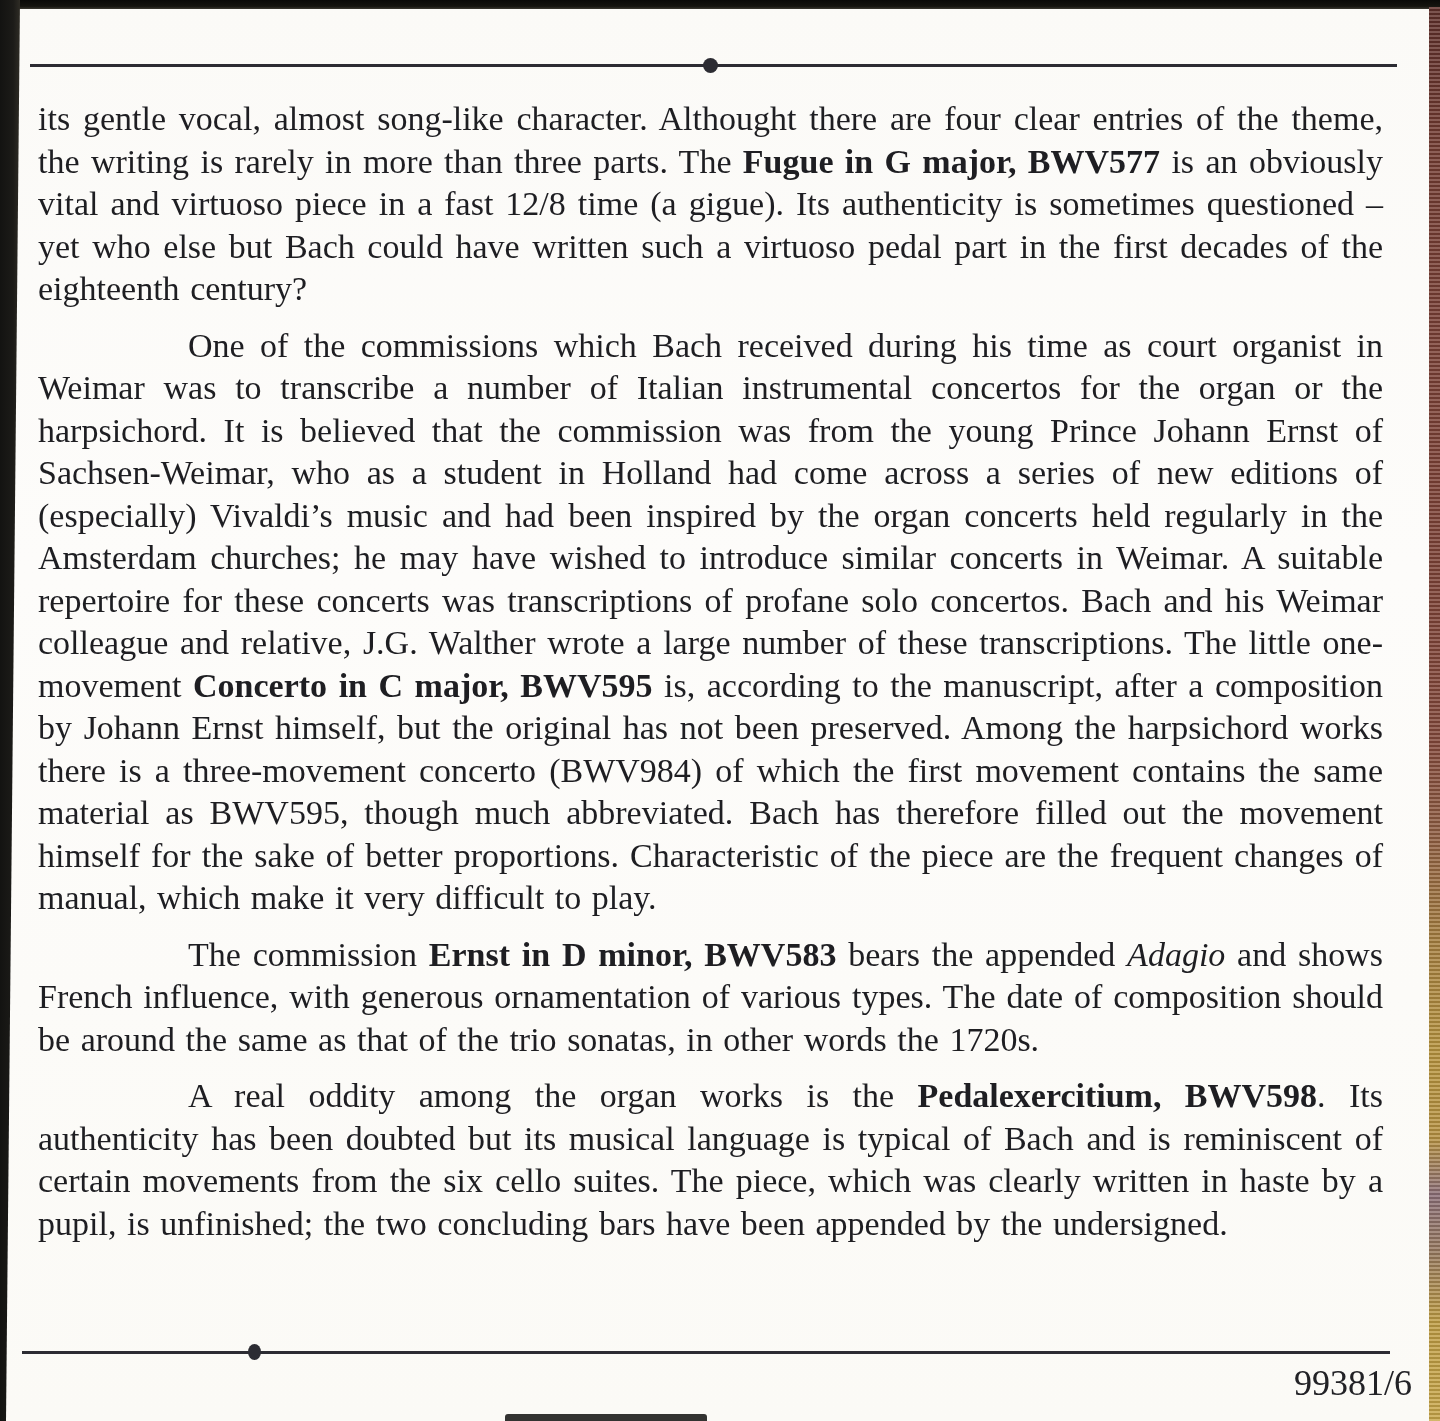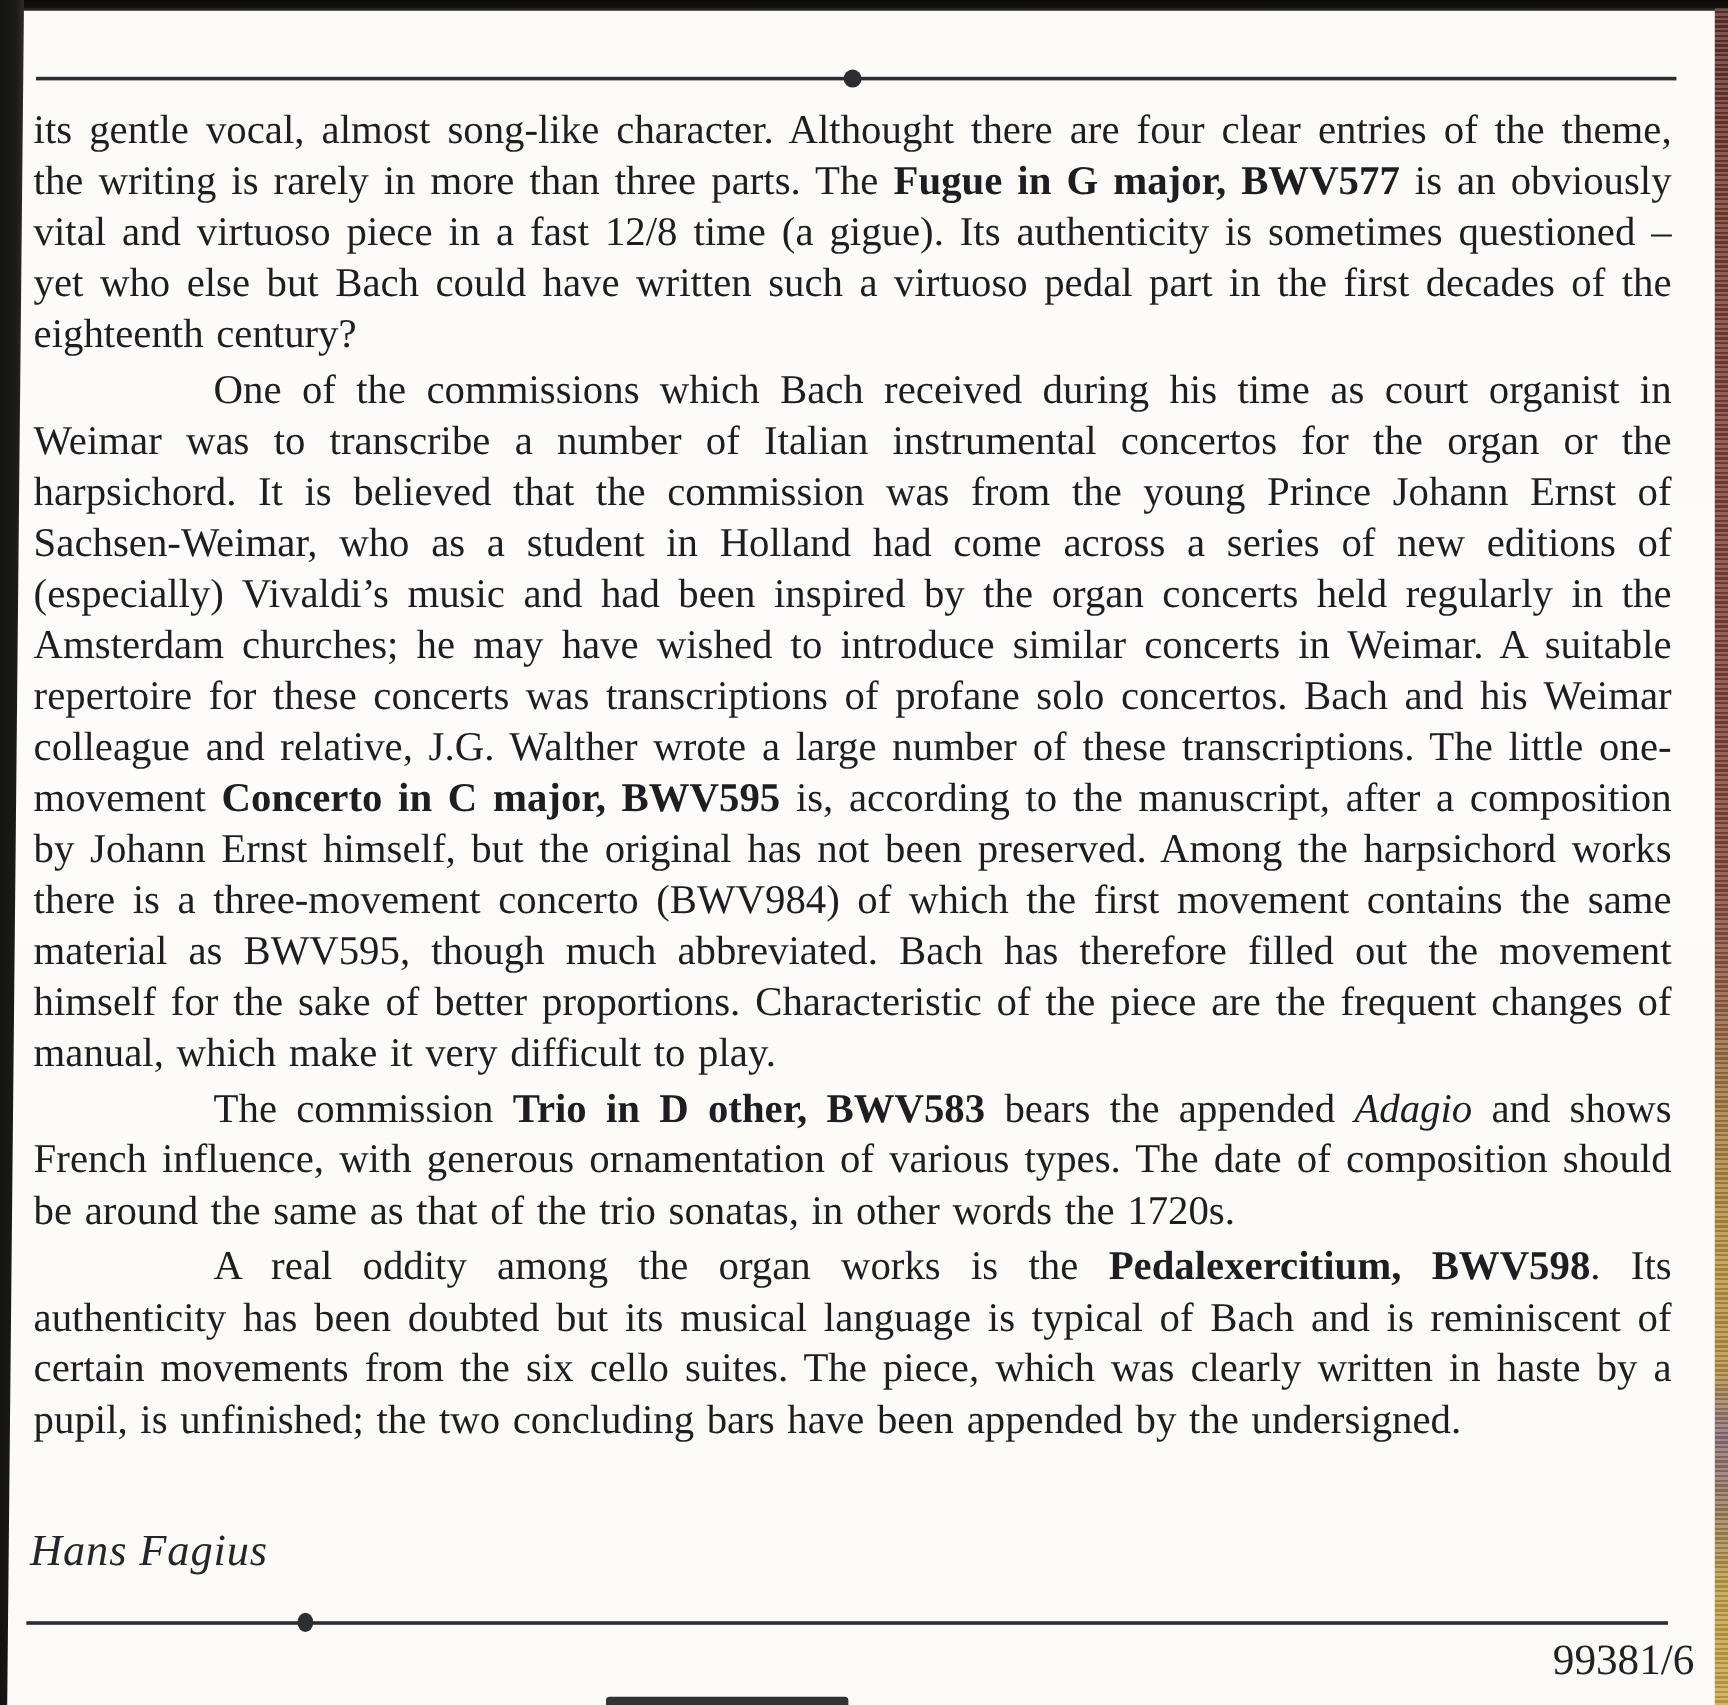--- a/index.html
+++ b/index.html
@@ -57,21 +57,21 @@
     border-radius: 50%; background: #2c2c33;
   }
   .dot-top { left: 703px; top: 58px; }
   .dot-bottom { left: 248px; top: 1344px; width: 13px; height: 16px; }
   
   .content {
     position: absolute; left: 24px; top: 84px; width: 1373px;
     color: #1e1e22;
   }
   .content p {
-    margin: 4px;
+    margin: 14px;
     font-size: 34px;
     line-height: 42.5px;
     text-align: justify;
     word-spacing: 0.06em;
   }
   .content p.indent { text-indent: 150px; }
   .content b { font-weight: bold; }
   .content i { font-style: italic; }
   .signature {
     position: absolute; left: 25px; top: 1271px;
@@ -87,25 +87,24 @@
 <body>
 
 <div class="page">
 
   <div class="rule rule-top"></div>
   <div class="rule-dot dot-top"></div>
 
   <div class="content">
     <p><span>its gentle vocal, almost song-like character. Althought there are four clear entries of the theme, the writing is rarely in more than three parts. The </span><b>Fugue in G major, BWV577</b><span> is an obviously vital and virtuoso piece in a fast 12/8 time (a gigue). Its authenticity is sometimes questioned – yet who else but Bach could have written such a virtuoso pedal part in the first decades of the eighteenth century?</span></p>
     <p class="indent"><span>One of the commissions which Bach received during his time as court organist in Weimar was to transcribe a number of Italian instrumental concertos for the organ or the harpsichord. It is believed that the commission was from the young Prince Johann Ernst of Sachsen-Weimar, who as a student in Holland had come across a series of new editions of (especially) Vivaldi’s music and had been inspired by the organ concerts held regularly in the Amsterdam churches; he may have wished to introduce similar concerts in Weimar. A suitable repertoire for these concerts was transcriptions of profane solo concertos. Bach and his Weimar colleague and relative, J.G. Walther wrote a large number of these transcriptions. The little one-movement </span><b>Concerto in C major, BWV595</b><span> is, according to the manuscript, after a composition by Johann Ernst himself, but the original has not been preserved. Among the harpsichord works there is a three-movement concerto (BWV984) of which the first movement contains the same material as BWV595, though much abbreviated. Bach has therefore filled out the movement himself for the sake of better proportions. Characteristic of the piece are the frequent changes of manual, which make it very difficult to play.</span></p>
-    <p class="indent"><span>The commission </span><b>Trio in D other, BWV583</b><span> bears the appended </span><i>Adagio</i><span> and shows French influence, with generous ornamentation of various types. The date of composition should be around the same as that of the trio sonatas, in other words the 1720s.</span></p>
+    <p class="indent"><span>The commission </span><b>Ernst in D minor, BWV583</b><span> bears the appended </span><i>Adagio</i><span> and shows French influence, with generous ornamentation of various types. The date of composition should be around the same as that of the trio sonatas, in other words the 1720s.</span></p>
     <p class="indent"><span>A real oddity among the organ works is the </span><b>Pedalexercitium, BWV598</b><span>. Its authenticity has been doubted but its musical language is typical of Bach and is reminiscent of certain movements from the six cello suites. The piece, which was clearly written in haste by a pupil, is unfinished; the two concluding bars have been appended by the undersigned.</span></p>
   </div>
 
-  <div class="signature">Hans Fagius</div>
 
   <div class="rule rule-bottom"></div>
   <div class="rule-dot dot-bottom"></div>
 
   <div class="catalog">99381/6</div>
 
   <div class="scan-top"></div>
   <div class="scan-left"></div>
   <div class="scan-right"></div>
   <div class="scan-bottom-mark"></div>

